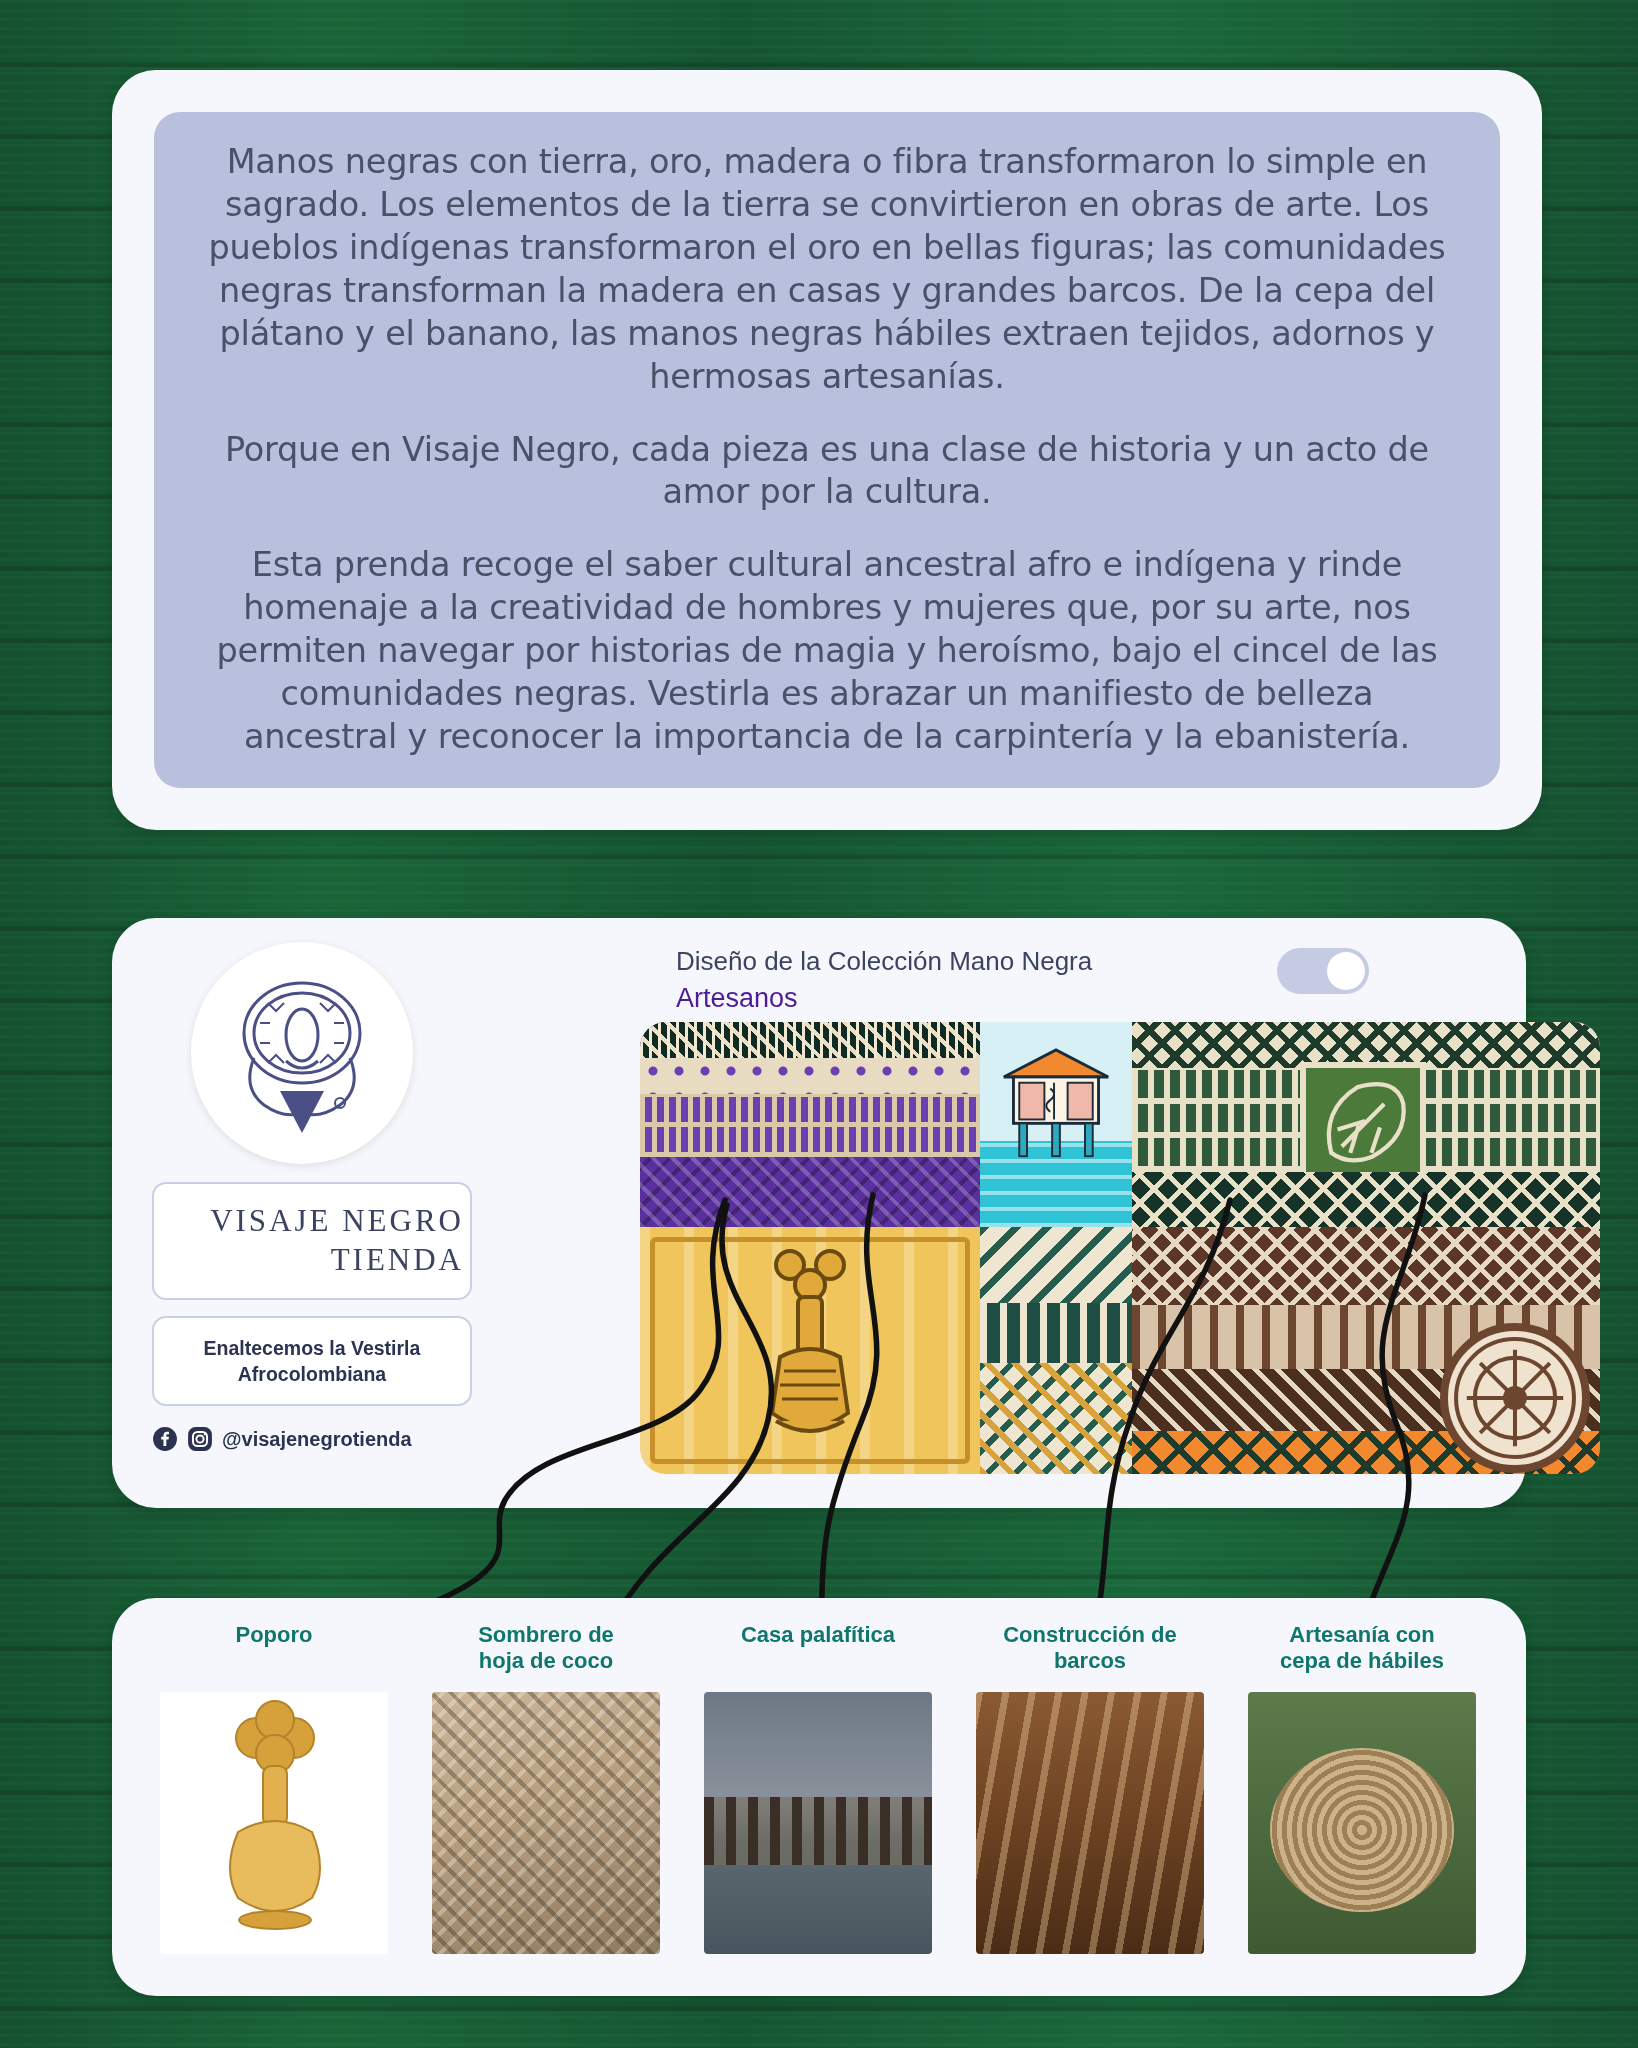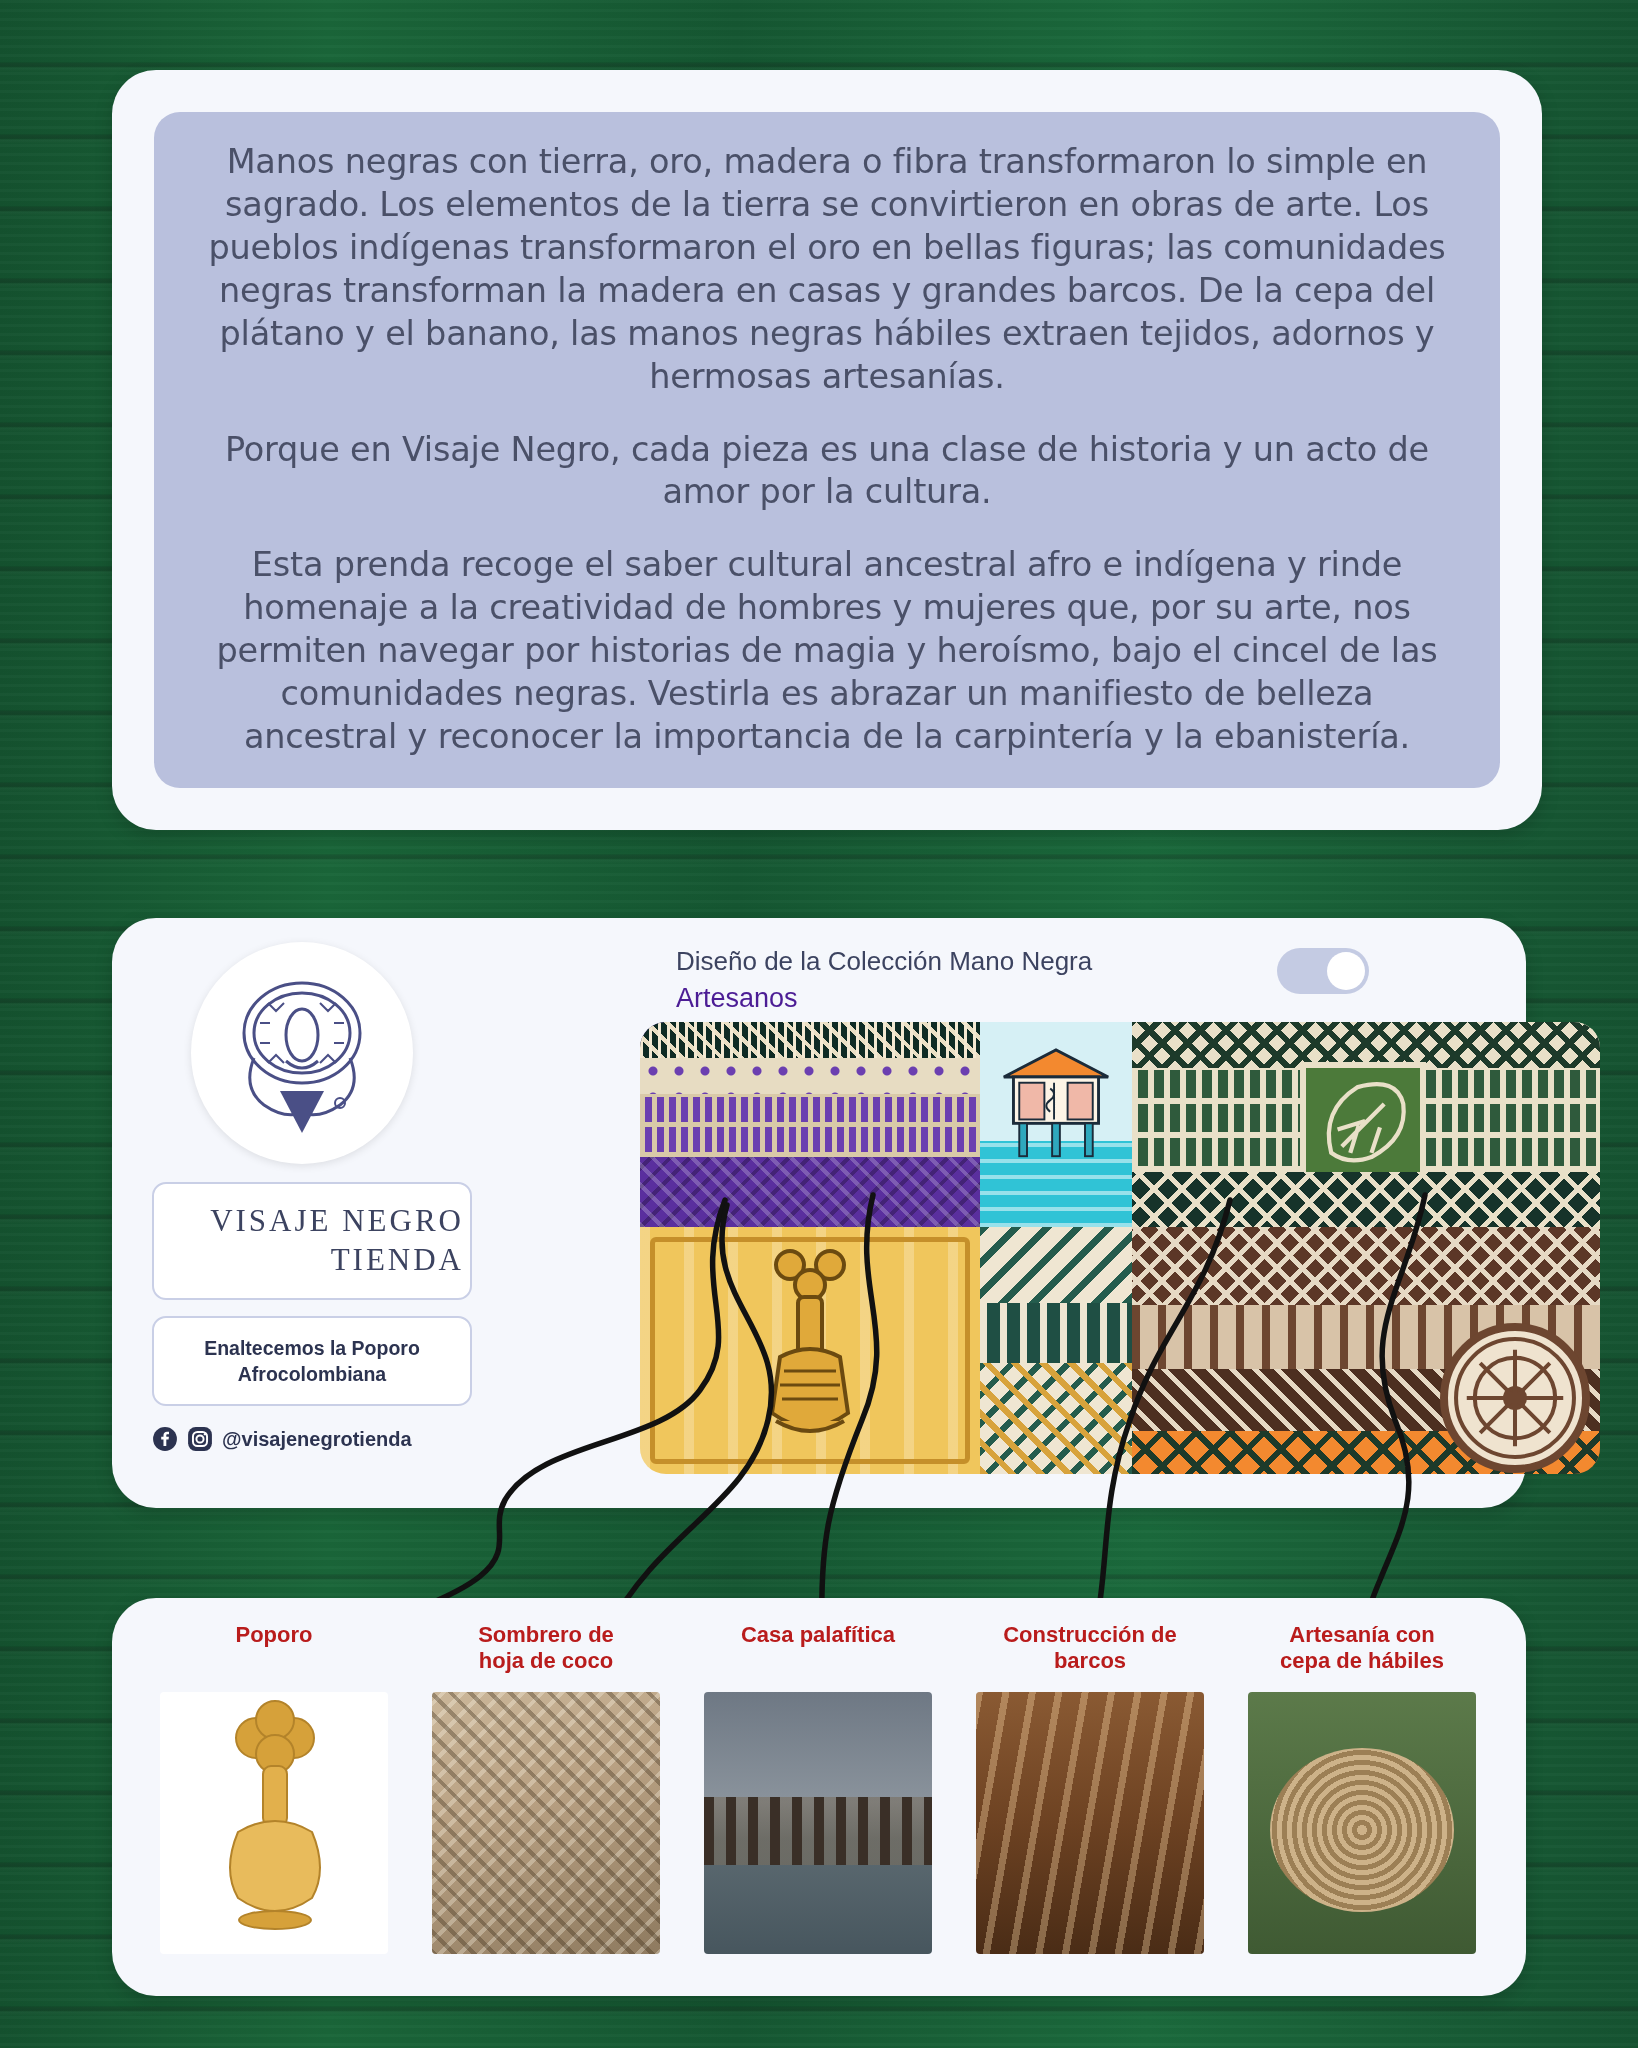--- a/index.html
+++ b/index.html
@@ -199,21 +199,21 @@
   
   .card-bot {
     position:absolute; left:112px; top:1598px; width:1414px; height:398px;
     background:#f5f7fc; border-radius:44px;
     box-shadow: 0 6px 18px rgba(0,0,0,0.18);
   }
   .labels-row {
     position:absolute; left:26px; top:24px; width:1362px;
     display:flex;
   }
-  .label-cell { width:272px; text-align:center; color:#b91c1c; font-size:22px; font-weight:bold; line-height:1.2; }
+  .label-cell { width:272px; text-align:center; color:#0f766e; font-size:22px; font-weight:bold; line-height:1.2; }
   .photos-row {
     position:absolute; left:26px; top:94px; width:1362px;
     display:flex;
   }
   .photo-cell { width:272px; display:flex; justify-content:center; }
   .photo {
     width:228px; height:262px; border-radius:4px; overflow:hidden; position:relative;
     background:#ddd;
   }
   
@@ -271,21 +271,21 @@
           <circle cx="128" cy="140" r="5" fill="none" stroke="#4a4f86" stroke-width="2"></circle>
         </svg>
       </div>
 
       <div class="brand-box">
         <div class="brand-name">VISAJE NEGRO</div>
         <div class="brand-name">TIENDA</div>
       </div>
 
       <div class="tag-box">
-        <div class="tag-text">Enaltecemos la Poporo</div>
+        <div class="tag-text">Enaltecemos la Vestirla</div>
         <div class="tag-text">Afrocolombiana</div>
       </div>
 
       <div class="social-row">
         <svg width="26" height="26" viewBox="0 0 24 24">
           <circle cx="12" cy="12" r="11" fill="#2c3350"></circle>
           <path d="M13.2 12.4h2.1l.3-2.4h-2.4V8.7c0-.7.2-1.1 1.2-1.1h1.3V5.4c-.2 0-1-.1-1.9-.1-1.9 0-3.2 1.1-3.2 3.2V10H8.5v2.4h2.1v6h2.6z" fill="#ffffff"></path>
         </svg>
         <svg width="26" height="26" viewBox="0 0 24 24">
           <rect x="1" y="1" width="22" height="22" rx="7" fill="#2c3350"></rect>

